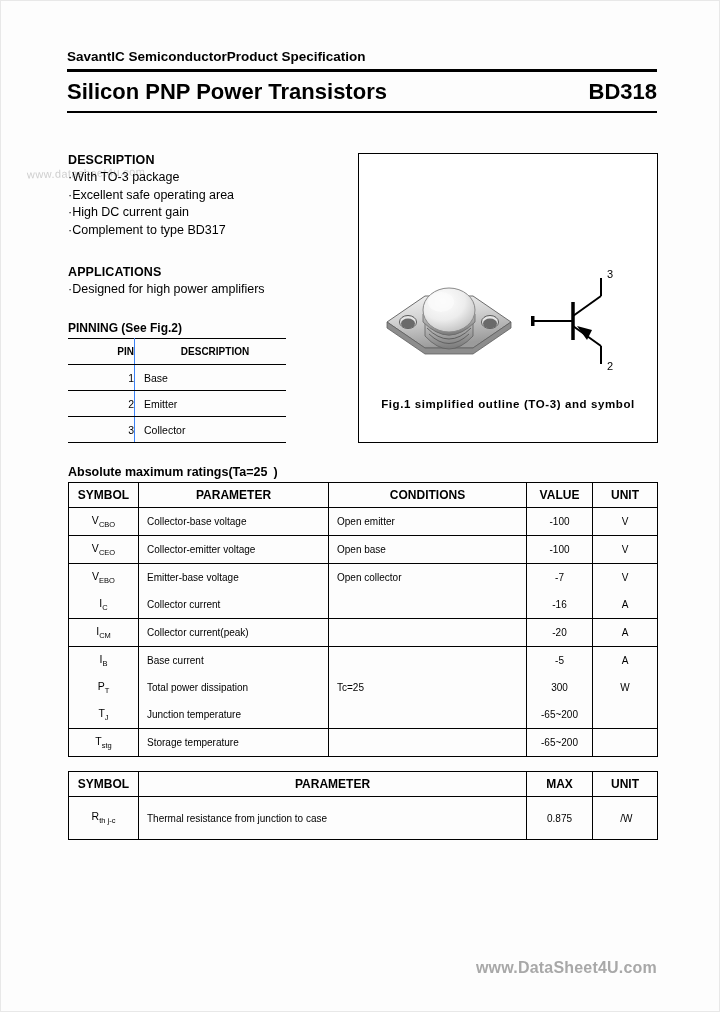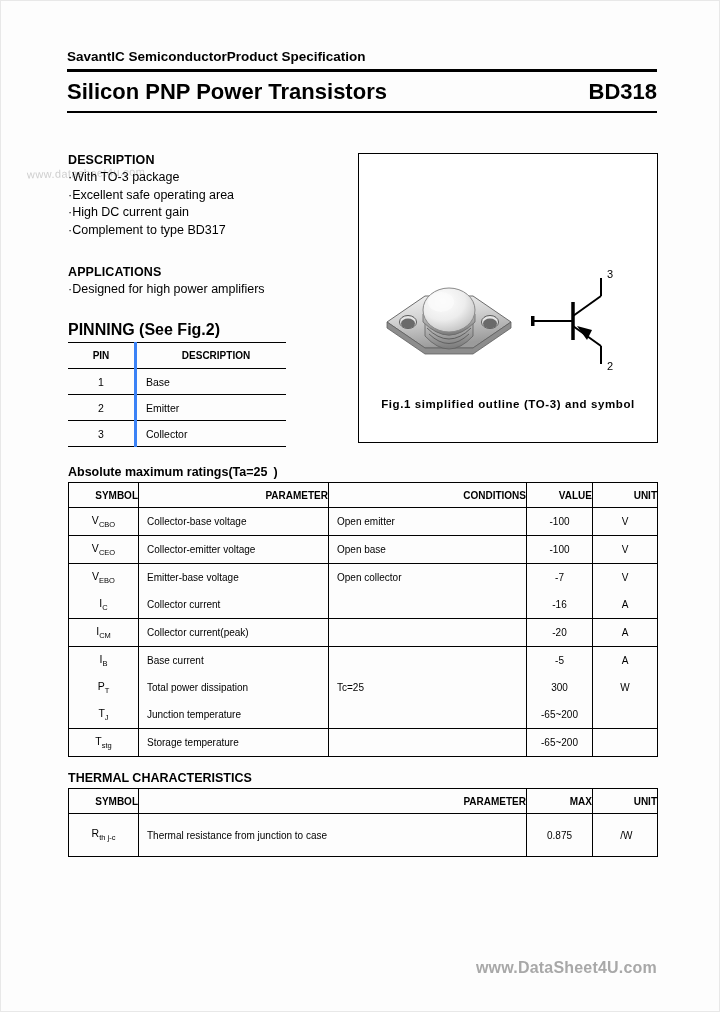--- a/index.html
+++ b/index.html
@@ -103,21 +103,21 @@
   }
 
   
   .pinning {
     position: absolute;
     left: 67px;
     top: 320px;
     width: 218px;
   }
   .pin-title {
-    font-size: 16px;
+    font-size: 12px;
     font-weight: bold;
     margin-bottom: 3px;
   }
   table.pin {
     border-collapse: collapse;
     width: 218px;
     table-layout: fixed;
   }
   table.pin th, table.pin td {
     border-top: 1px solid #000;
@@ -126,22 +126,22 @@
     padding: 4px 0;
     height: 17px;
   }
   table.pin th {
     font-weight: bold;
     font-size: 10px;
     text-align: center;
   }
   table.pin .c-pin {
     width: 66px;
-    text-align: center;
-    border-right: 3px solid #3b82f6;
+    text-align: right;
+    border-right: 1px solid #3b82f6;
   }
   table.pin .c-desc {
     text-align: left;
     padding-left: 9px;
   }
   table.pin tr.noline td {
     border-top: none;
   }
 
   
@@ -197,22 +197,22 @@
   }
   table.spec th, table.spec td {
     border: 1px solid #000;
     font-size: 10px;
     padding: 0;
     height: 27px;
     vertical-align: middle;
   }
   table.spec th {
     font-weight: bold;
-    font-size: 10px;
-    text-align: right;
+    font-size: 12px;
+    text-align: center;
     height: 24px;
   }
   table.spec td.sym {
     text-align: center;
     font-size: 10.5px;
   }
   table.spec td.par,
   table.spec td.cond {
     text-align: left;
     padding-left: 8px;
@@ -424,21 +424,20 @@
             <td class="par">Storage temperature</td>
             <td class="cond"></td>
             <td class="val">-65~200</td>
             <td class="unit">&nbsp;</td>
           </tr>
         </tbody>
     </table>
   </div>
 
   <div class="sec2" style="top:770px">
-    <div class="tbl-title">THERMAL CHARACTERISTICS</div>
     <table class="spec">
       <colgroup>
         <col style="width:70px">
           <col style="width:388px">
         <col style="width:66px">
           <col style="width:65px">
       </colgroup>
       <thead>
         <tr>
           <th>SYMBOL</th>

